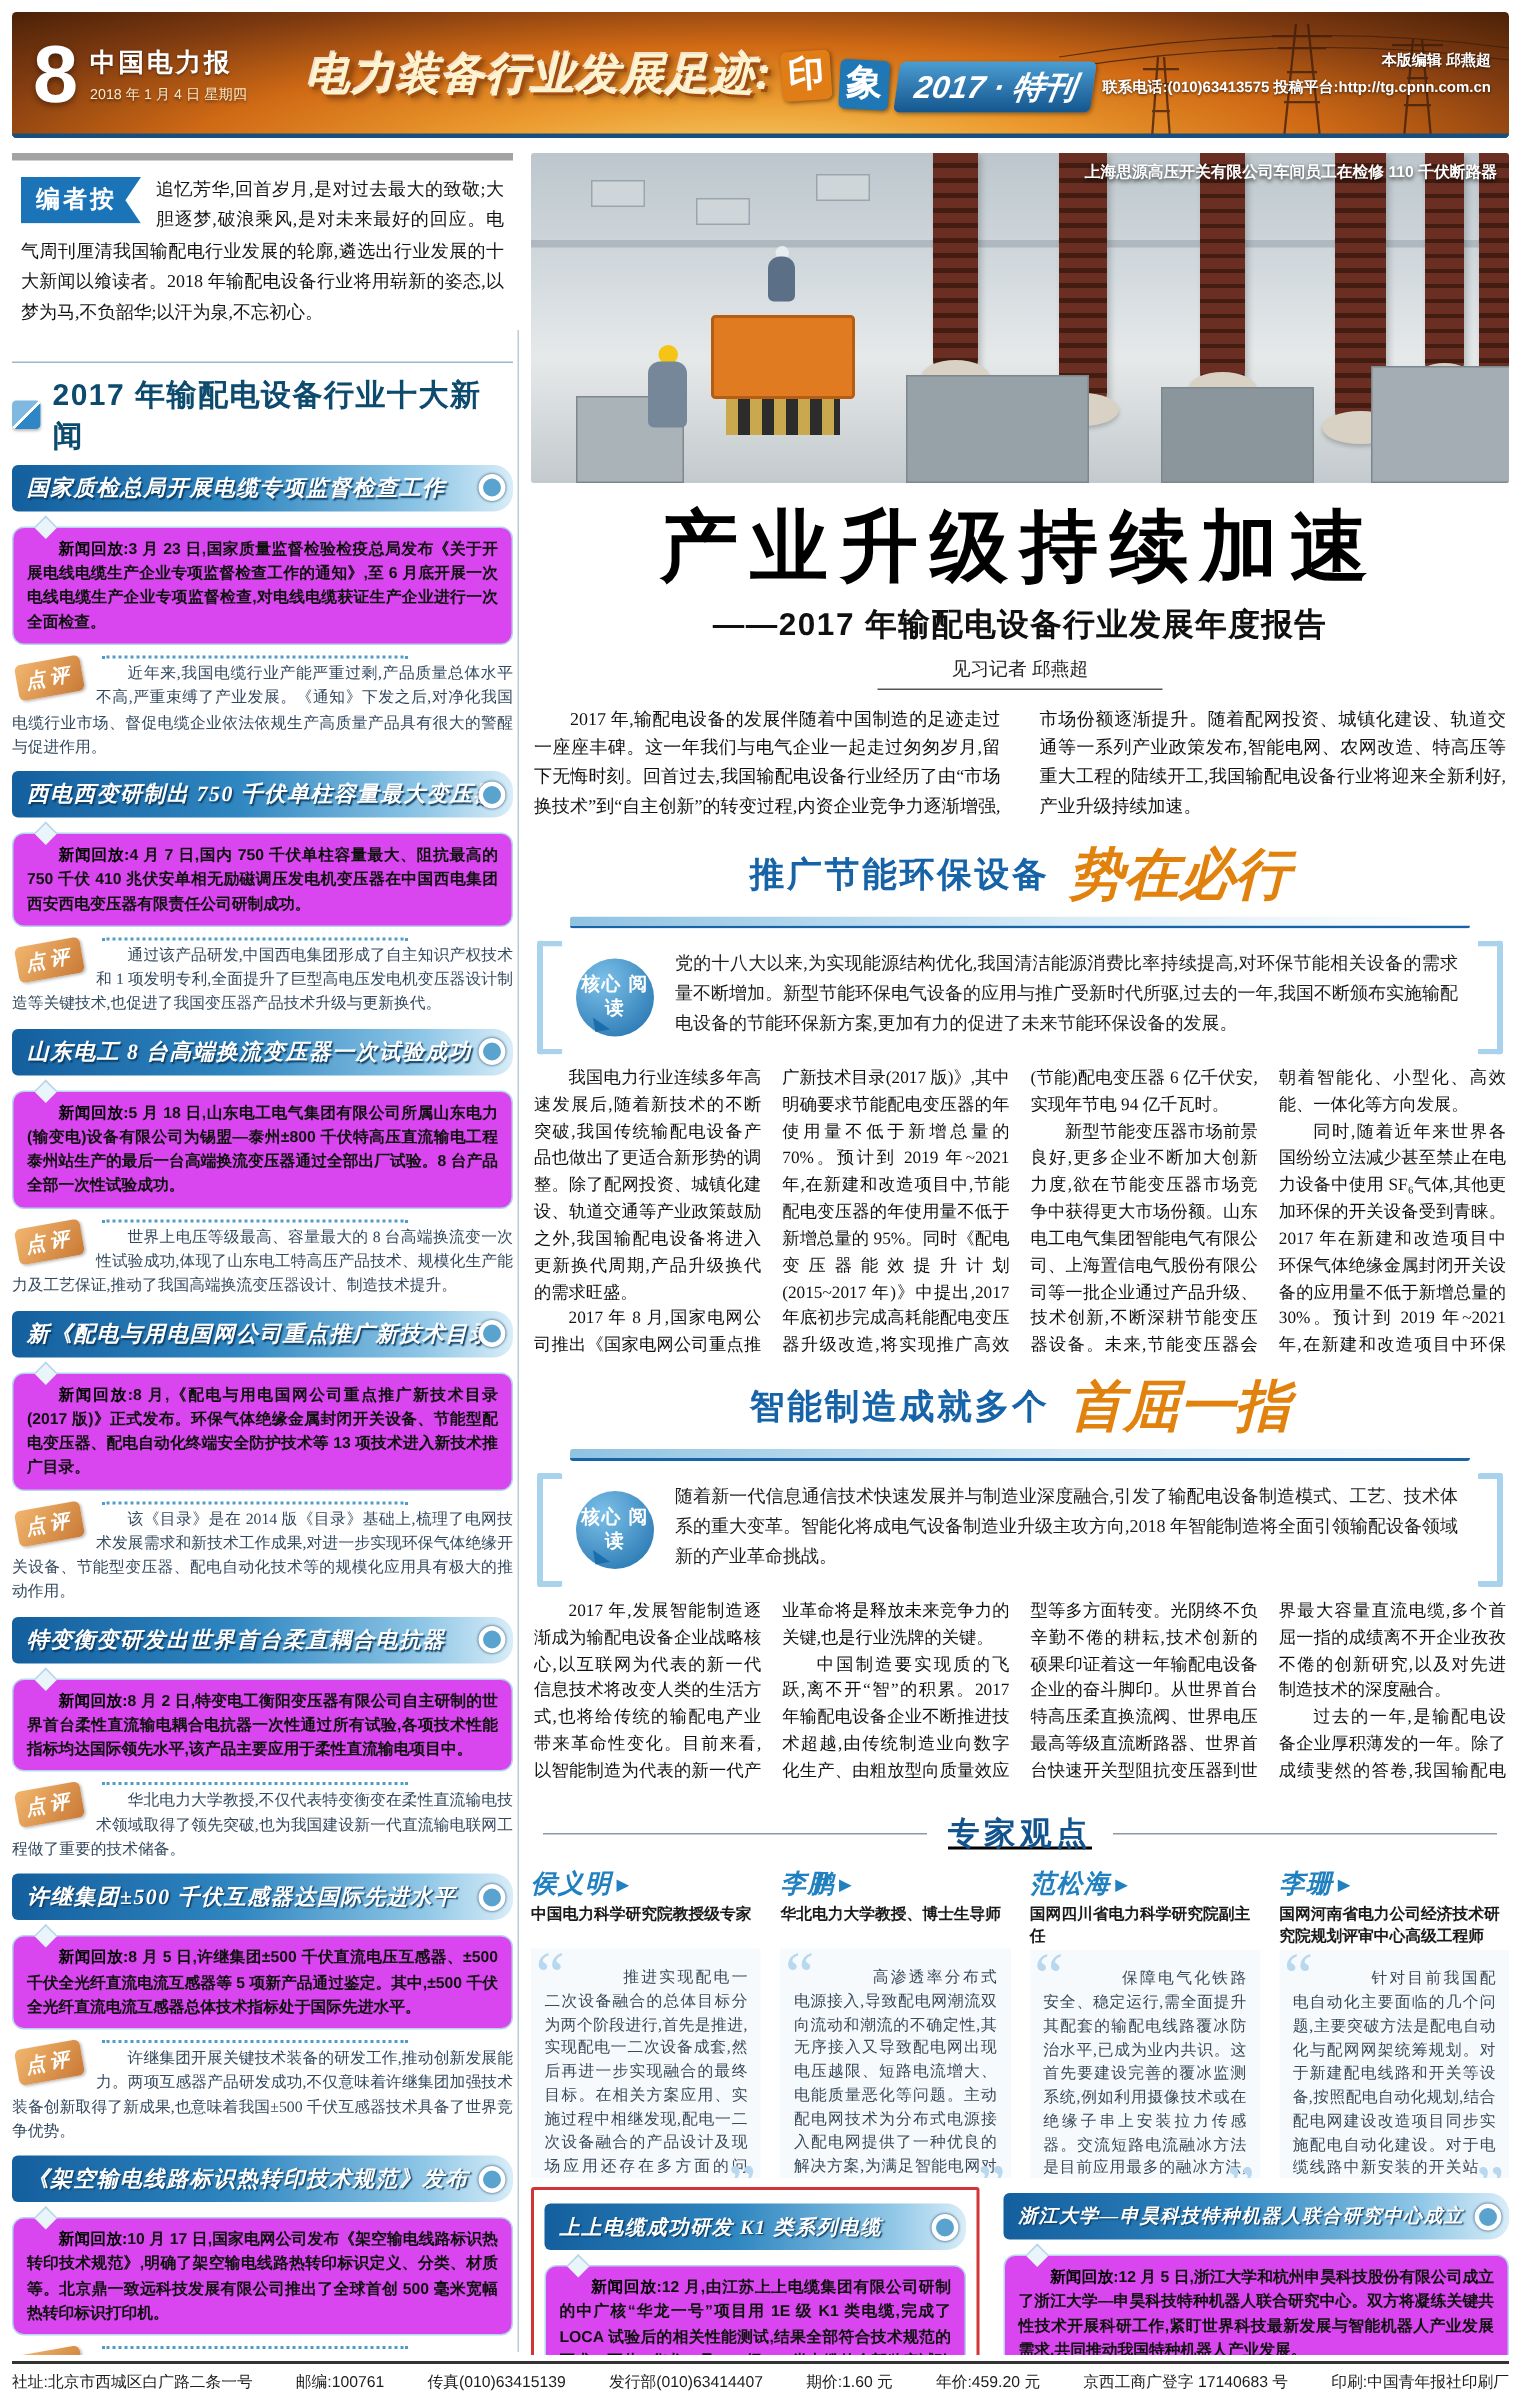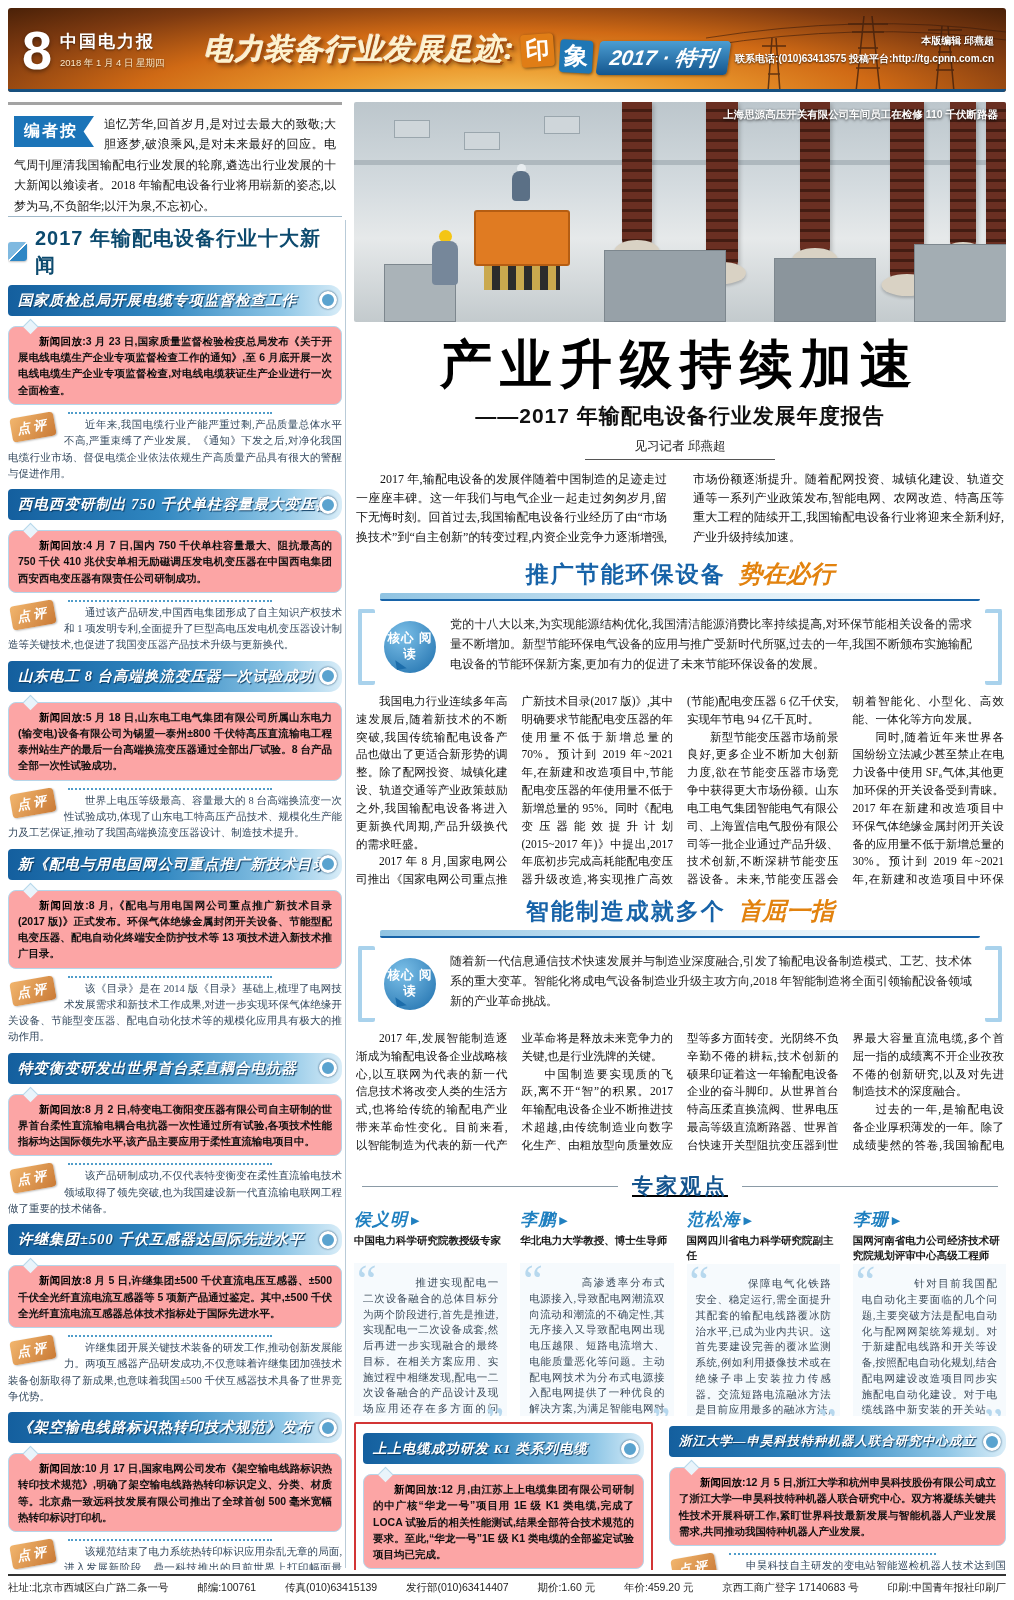--- a/index.html
+++ b/index.html
@@ -28,41 +28,41 @@
            box-shadow:1px 1px 3px #0006;white-space:nowrap;}
   .mh-right{position:relative;z-index:2;width:262px;padding-right:12px;text-align:right;
             font-size:10px;font-weight:bold;color:#fff;line-height:1.8;text-shadow:0 1px 2px #000b;}
 
   
   .divider-v{position:absolute;left:345px;top:220px;width:1px;height:1348px;background:#b9cbd8;}
   .left-col{position:absolute;left:8px;top:102px;width:334px;height:1468px;overflow:hidden;}
   .right-col{position:absolute;left:354px;top:102px;width:652px;height:1468px;overflow:hidden;}
 
   
-  .editor-note{border-top:3px solid #a3a3a3;border-bottom:1px solid #9fb8c8;padding:9px 6px 0;margin-bottom:8px;}
+  .editor-note{border-top:5px solid #a3a3a3;border-bottom:1px solid #9fb8c8;padding:9px 6px 23px;margin-bottom:8px;}
   .en-label{float:left;background:#1b74b8;color:#fff;font-weight:900;font-size:16px;letter-spacing:2px;
             padding:5px 16px 5px 10px;margin:2px 10px 2px 0;
             clip-path:polygon(0 0,100% 0,87% 50%,100% 100%,0 100%);}
   .en-text{font-family:"Liberation Serif",serif;font-size:12px;line-height:1.7;color:#141414;
            text-align:justify;margin:0;}
 
   .top10-title{display:flex;align-items:center;gap:8px;font-size:20px;font-weight:900;color:#0c4a6e;
                letter-spacing:1px;margin:8px 0 6px;}
   .book-icon{width:19px;height:19px;border-radius:3px;flex:0 0 auto;position:relative;
              background:linear-gradient(135deg,#7fb9e0 0 48%,#fff 48% 54%,#2e86c4 54% 100%);box-shadow:0 1px 2px #0004;}
 
   
   .news-item{margin-bottom:7px;}
   .news-banner{height:31px;border-radius:4px 13px 13px 4px;position:relative;display:flex;align-items:center;
     background:linear-gradient(90deg,#145f9e,#2f86c0 45%,#8ec6e6 82%,#d9edf8);padding:0 30px 0 10px;margin:4px 0 10px;}
   .nb-text{color:#fff;font-family:"Liberation Serif",serif;font-weight:bold;font-style:italic;
            font-size:14.5px;letter-spacing:1px;white-space:nowrap;text-shadow:1px 1px 1px #0b3a61;}
   .nb-ring{position:absolute;right:5px;top:50%;transform:translateY(-50%);width:12px;height:12px;
            border:3px solid #fff;border-radius:50%;background:#5aa3cf;box-shadow:0 0 2px #0b3a61;}
-  .news-box{background:#fca5a5;border:1px solid #b5d6ea;border-radius:8px;padding:6px 9px;position:relative;}
+  .news-box{background:#d946ef;border:1px solid #b5d6ea;border-radius:8px;padding:6px 9px;position:relative;}
   .news-box::before{content:'';position:absolute;top:-6px;left:16px;width:10px;height:10px;background:#e9f4fb;
            border-left:1px solid #b5d6ea;border-top:1px solid #b5d6ea;transform:rotate(45deg);}
   .replay{font-size:10.5px;font-weight:700;color:#101010;line-height:1.55;text-align:justify;margin:0;text-indent:2em;}
   .replay b{color:#000;}
   .comment{margin:4px 0 0;overflow:hidden;}
   .cmt-stamp{float:left;width:44px;height:24px;border-radius:4px;margin:6px 9px 2px 3px;
     background:linear-gradient(135deg,#f2b66e,#c97a36);transform:rotate(-10deg);
     color:#fff;font-weight:900;font-style:italic;font-size:13px;letter-spacing:3px;
     display:flex;align-items:center;justify-content:center;box-shadow:1px 1px 2px #0004;}
   .cmt-dots{border-top:2px dotted #4f9cc9;margin:3px 70px 3px 60px;height:0;}
@@ -96,21 +96,21 @@
   .subtitle{text-align:center;font-size:21px;font-weight:700;color:#101010;margin:2px 0 8px;letter-spacing:1px;}
   .byline{width:190px;margin:0 auto 10px;text-align:center;font-size:12.5px;color:#222;
           padding-bottom:4px;border-bottom:1px solid #555;}
   .intro{column-count:2;column-gap:26px;height:82px;overflow:hidden;font-family:"Liberation Serif",serif;
          font-size:12px;line-height:1.6;color:#111;text-align:justify;margin:0 2px 6px;}
   .intro p{margin:0;text-indent:2em;}
 
   
   .sec-header{text-align:center;margin:4px 0 0;}
   .sec-title{font-size:23px;font-weight:900;color:#1763a8;letter-spacing:2px;vertical-align:middle;}
-  .sec-script{font-size:24px;font-weight:900;font-style:italic;color:#e2820e;
+  .sec-script{font-size:37px;font-weight:900;font-style:italic;color:#e2820e;
               font-family:"Liberation Serif",serif;margin-left:8px;vertical-align:middle;margin-top:19px;}
   .sec-bar{height:6px;margin:3px 26px 8px;border-radius:2px;border-bottom:2px solid #1763a8;
            background:linear-gradient(90deg,#8fc3e2,#d9ecf7 55%,#ffffff);}
   .core{position:relative;margin:0 4px 8px;padding:6px 30px 6px 92px;min-height:64px;}
   .core .bracket{position:absolute;top:0;bottom:0;width:13px;border:4px solid #a9d2ec;}
   .core .bracket.l{left:0;border-right:none;border-radius:2px;}
   .core .bracket.r{right:0;border-left:none;border-radius:2px;}
   .core-ball{position:absolute;left:26px;top:50%;transform:translateY(-50%);width:52px;height:52px;border-radius:50%;
        background:radial-gradient(circle at 35% 28%,#7cc0e8,#1c6dab);color:#fff;font-size:12.5px;font-weight:bold;
        display:flex;align-items:center;justify-content:center;text-align:center;line-height:1.25;letter-spacing:1px;}
@@ -262,21 +262,21 @@
       <div class="news-banner">
         <span class="nb-text">特变衡变研发出世界首台柔直耦合电抗器</span>
         <span class="nb-ring"></span>
         </div>
       <div class="news-box">
         <p class="replay"><b>新闻回放:</b><span>8 月 2 日,特变电工衡阳变压器有限公司自主研制的世界首台柔性直流输电耦合电抗器一次性通过所有试验,各项技术性能指标均达国际领先水平,该产品主要应用于柔性直流输电项目中。</span></p>
         </div>
       <div class="comment">
         <div class="cmt-stamp">点评</div>
         <div class="cmt-dots"></div>
-        <p class="cmt-text">该产品研制成功,不仅代表特变衡变在柔性直流输电技术领域取得了领先突破,也为我国建设新一代直流输电联网工程做了重要的技术储备。</p>
+        <p class="cmt-text">华北电力大学教授,不仅代表特变衡变在柔性直流输电技术领域取得了领先突破,也为我国建设新一代直流输电联网工程做了重要的技术储备。</p>
         </div>
     </article>
 
     <article class="news-item">
       <div class="news-banner">
         <span class="nb-text">许继集团±500 千伏互感器达国际先进水平</span>
         <span class="nb-ring"></span>
         </div>
       <div class="news-box">
         <p class="replay"><b>新闻回放:</b><span>8 月 5 日,许继集团±500 千伏直流电压互感器、±500 千伏全光纤直流电流互感器等 5 项新产品通过鉴定。其中,±500 千伏全光纤直流电流互感器总体技术指标处于国际先进水平。</span></p>

